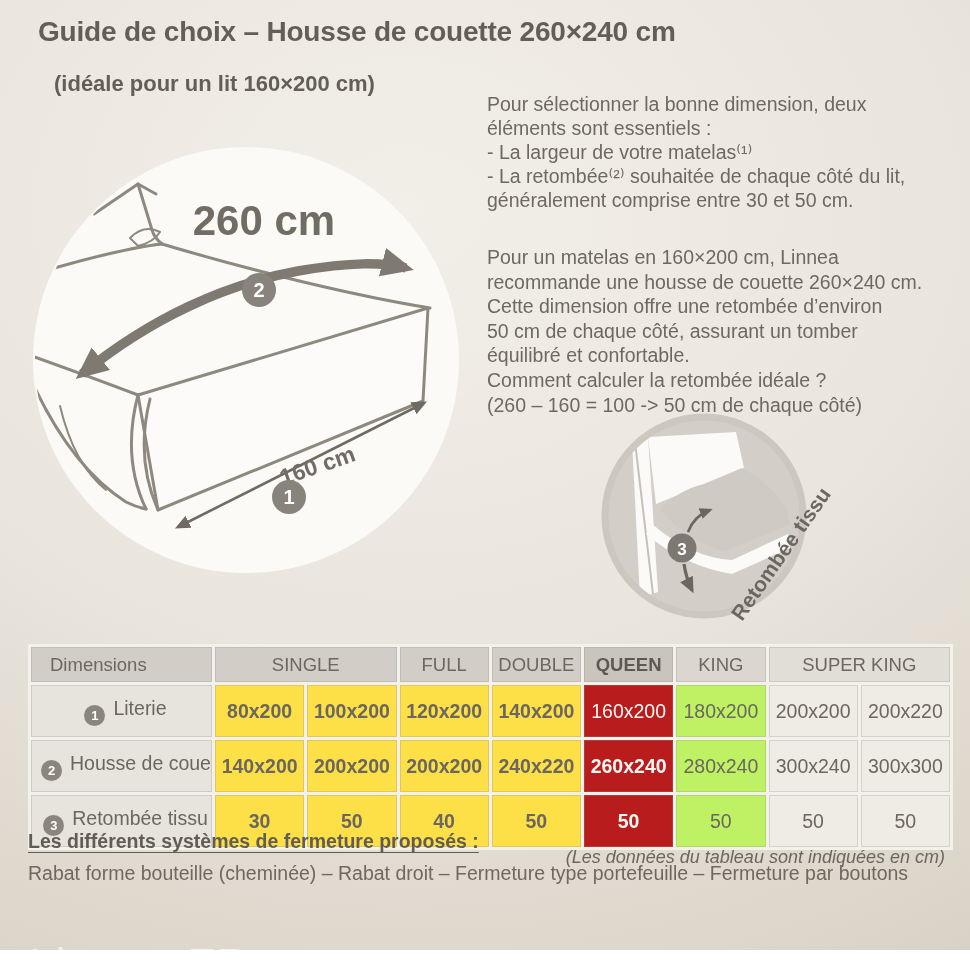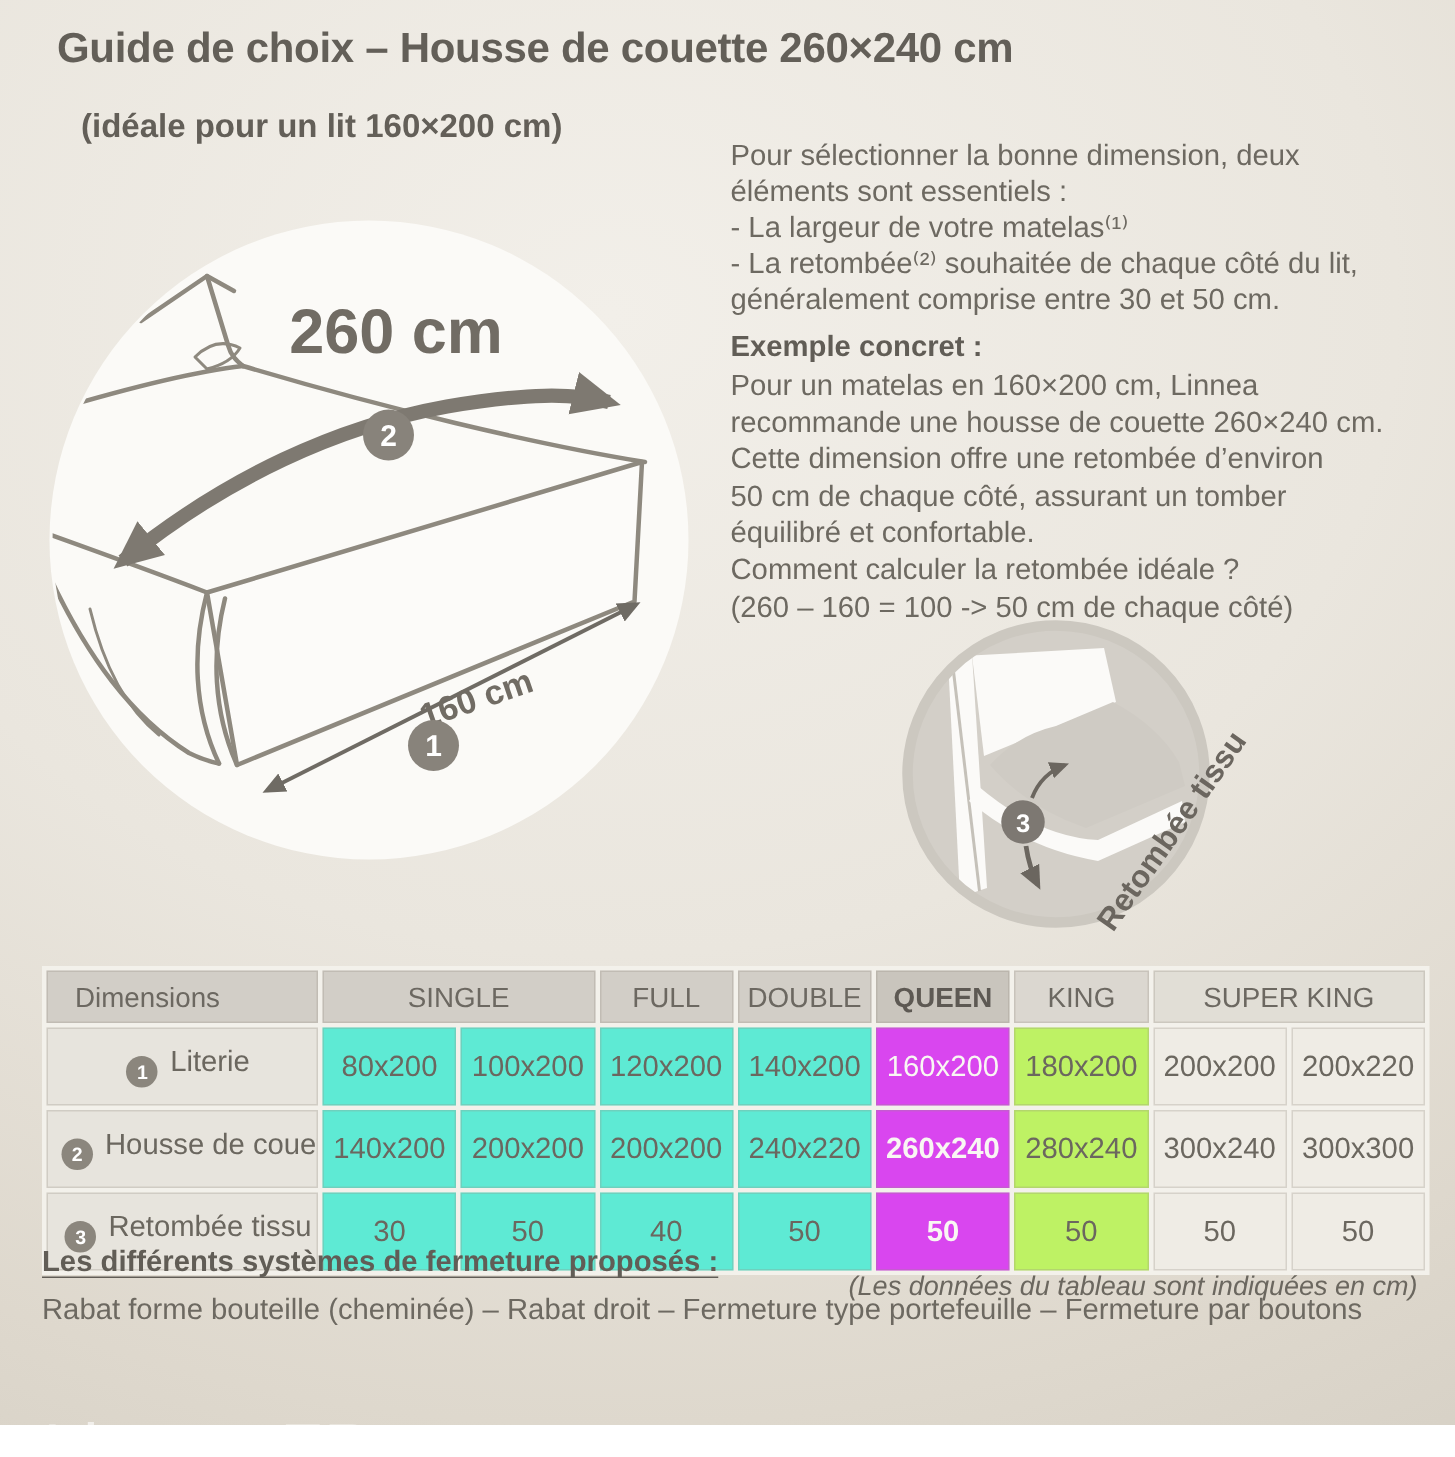--- a/index.html
+++ b/index.html
@@ -46,22 +46,22 @@
     text-align:center;vertical-align:middle;
     overflow:hidden;white-space:nowrap;
   }
   .tbl thead th{height:31px;font-size:18.5px;font-weight:400;color:#6c6861;background:#d2cec7;}
   .tbl tbody td{height:48px;font-size:19.5px;color:#6b675f;}
   .th-dim{text-align:left !important;padding-left:18px;}
   .th-queen{font-weight:700 !important;color:#5d5953 !important;background:#c9c5bd !important;}
   .th-king{background:#dbd7d0 !important;}
   .th-sk{background:#e1ded6 !important;}
   .lbl-cell{background:#e7e4dd;text-align:center;padding-left:9px;font-size:18.5px;color:#5f5b54;}
-  .c-a{background:#5eead4;}
-  .c-hl{background:#d946ef;color:#f9f7f3 !important;}
+  .c-a{background:#fde047;font-weight:bold;}
+  .c-hl{background:#b91c1c;color:#f9f7f3 !important;}
   .c-hl-b{font-weight:700;}
   .c-b1{background:#bef264;}
   .c-b2{background:#efece5;}
   .row-marker{
     display:inline-flex;width:21px;height:21px;border-radius:50%;
     background:#8b867d;color:#fff;font-size:13px;font-weight:700;
     align-items:center;justify-content:center;margin-right:8px;vertical-align:-5px;
   }
   .table-note{
     right:25px;top:847px;
@@ -88,21 +88,20 @@
 <div class="page">
 
   <h1 class="abs page-title">Guide de choix – Housse de couette 260×240 cm</h1>
   <h2 class="abs page-subtitle">(idéale pour un lit 160×200 cm)</h2>
 
   <div class="abs intro-text">Pour sélectionner la bonne dimension, deux
 éléments sont essentiels :
 - La largeur de votre matelas⁽¹⁾
 - La retombée⁽²⁾ souhaitée de chaque côté du lit,
 généralement comprise entre 30 et 50 cm.</div>
-  <div class="abs example-heading">Exemple concret :</div>
   <div class="abs example-text">Pour un matelas en 160×200 cm, Linnea
 recommande une housse de couette 260×240 cm.
 Cette dimension offre une retombée d’environ
 50 cm de chaque côté, assurant un tomber
 équilibré et confortable.
 Comment calculer la retombée idéale ?
 (260 – 160 = 100 -&gt; 50 cm de chaque côté)</div>
 
   <svg class="abs main-diagram" width="445" height="452" viewBox="0 0 445 452">
     <defs>

